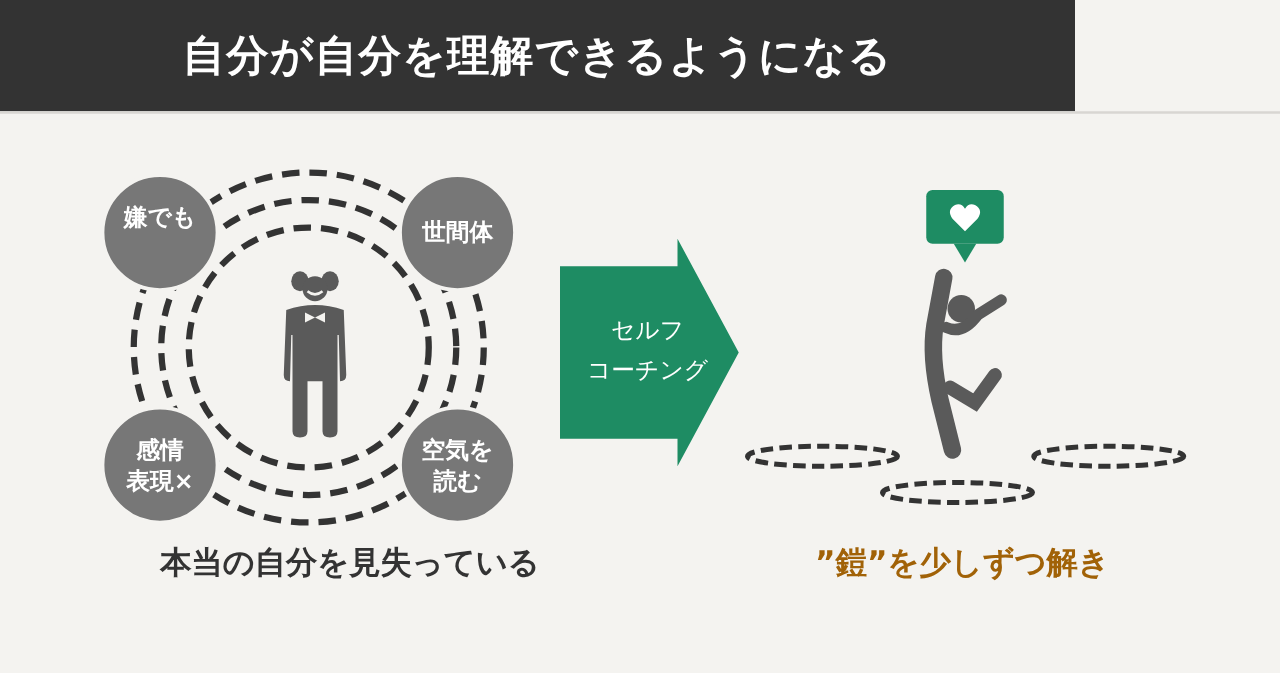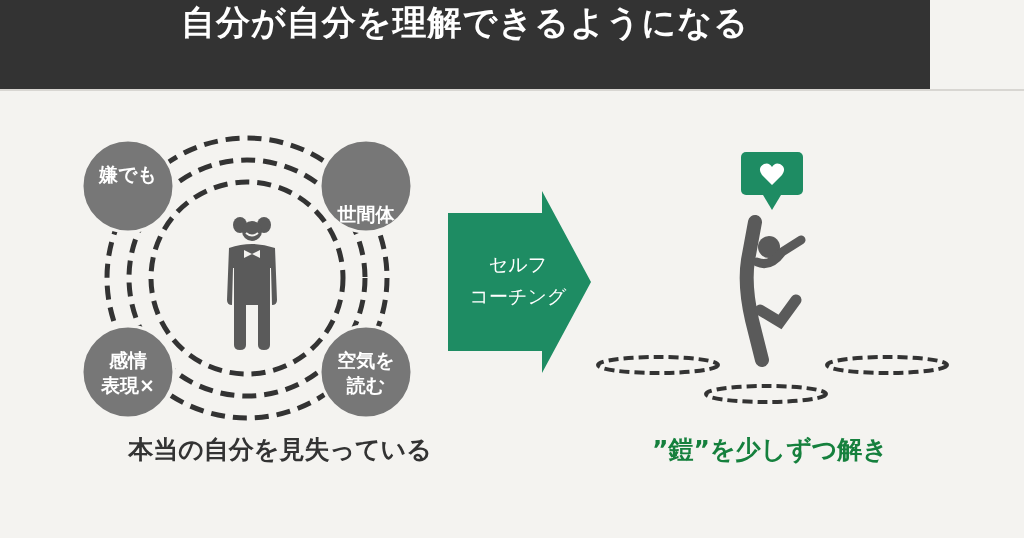--- a/index.html
+++ b/index.html
@@ -1,25 +1,25 @@
 <!DOCTYPE html>
 <html><head>
 <meta charset="utf-8">
 <style>
   html,body{margin:0;padding:0;}
   body{width:1024px;height:538px;background:#f4f3f0;position:relative;overflow:hidden;font-family:"DejaVu Sans","Liberation Sans",sans-serif;}
-  .header{position:absolute;left:0;top:0;width:930px;height:89px;background:#333333;display:flex;align-items:flex-start;justify-content:center;}
+  .header{position:absolute;left:0;top:0;width:860px;height:89px;background:#333333;display:flex;align-items:center;justify-content:center;}
   .header h1{margin:0;color:#ffffff;font-size:34px;font-weight:bold;letter-spacing:1px;}
   .header-line{position:absolute;left:0;top:89px;width:1024px;height:2px;background:#d8d6d2;}
   svg.diagram{position:absolute;left:0;top:0;}
   .bubble-label{position:absolute;color:#ffffff;font-weight:bold;font-size:19px;line-height:25px;text-align:center;}
   .arrow-label{position:absolute;left:448px;top:248px;width:140px;text-align:center;color:#ffffff;font-size:19px;line-height:32px;font-weight:normal;}
   .caption{position:absolute;font-weight:bold;font-size:25px;line-height:36px;text-align:center;}
   .caption.left{left:60px;top:432px;width:440px;color:#333333;}
-  .caption.right{left:560px;top:432px;width:420px;color:#15803d;}
+  .caption.right{left:560px;top:432px;width:420px;color:#a16207;}
 </style>
 </head>
 <body>
 
 <div class="header">
   <h1>自分が自分を理解できるようになる</h1>
 </div>
 <div class="header-line"></div>
 
 <svg class="diagram" width="1024" height="538" viewBox="0 0 1024 538">
@@ -64,21 +64,21 @@
   <g fill="none" stroke="#333333" stroke-width="4" stroke-dasharray="10 5">
     <ellipse cx="658" cy="365" rx="60" ry="8"></ellipse>
     <ellipse cx="766" cy="394" rx="60" ry="8"></ellipse>
     <ellipse cx="887" cy="365" rx="60" ry="8"></ellipse>
   </g>
 </svg>
 
 <div class="bubble-label" style="left:82px;top:162px;width:92px;">
   <div>嫌でも</div>
 </div>
-<div class="bubble-label" style="left:320px;top:174px;width:92px;margin-top:28px;">
+<div class="bubble-label" style="left:320px;top:174px;width:92px;">
   <div>世間体</div>
 </div>
 <div class="bubble-label" style="left:82px;top:348px;width:92px;">
   <div>感情</div>
   <div>表現×</div>
 </div>
 <div class="bubble-label" style="left:320px;top:348px;width:92px;">
   <div>空気を</div>
   <div>読む</div>
 </div>

